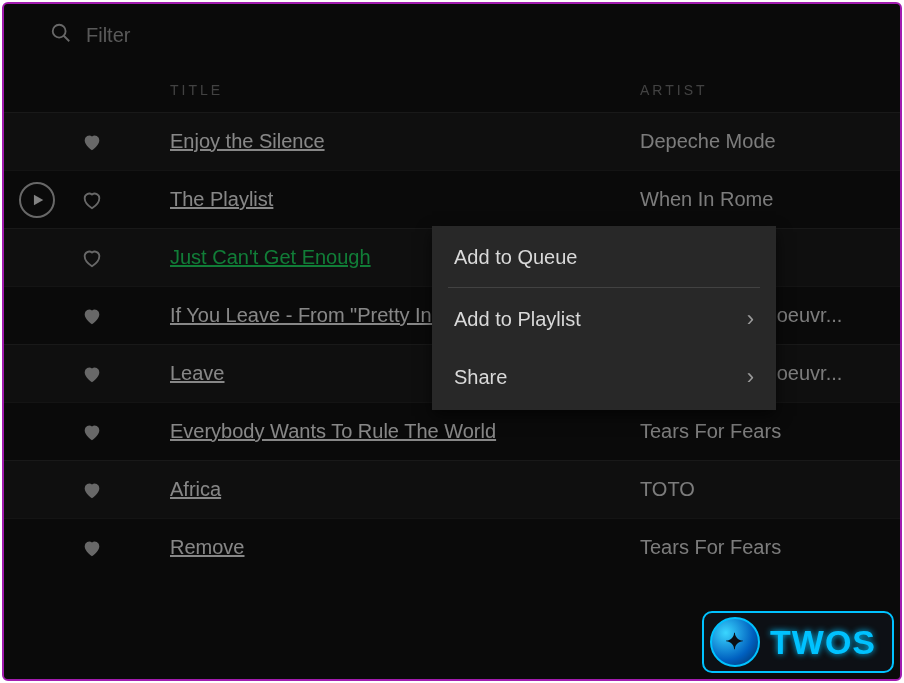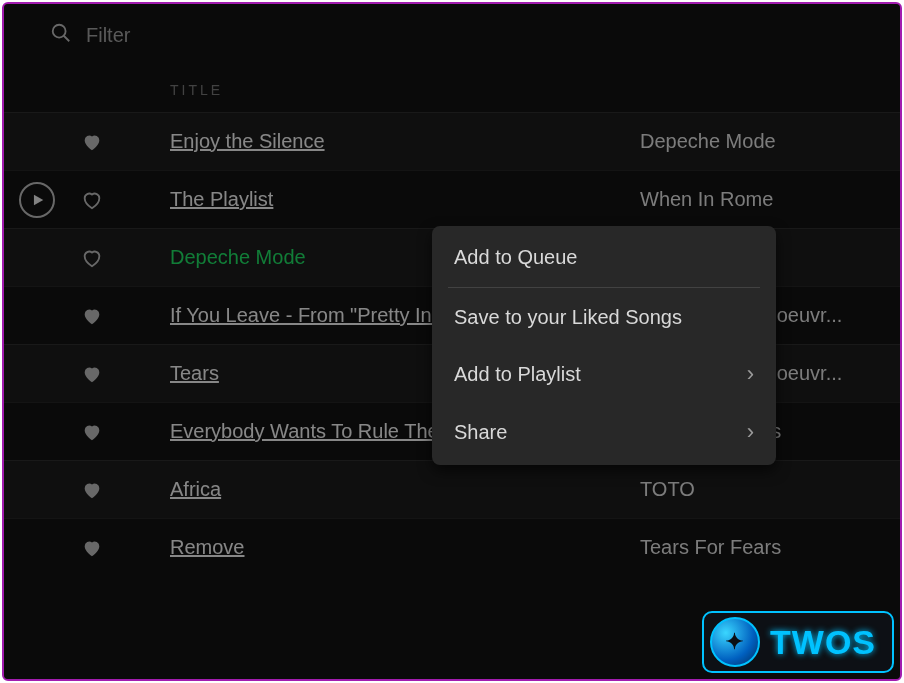--- a/index.html
+++ b/index.html
@@ -106,21 +106,21 @@
   .play-btn svg { width: 14px; height: 14px; fill: #e0e0e0; margin-left: 2px; }
   .heart { width: 22px; height: 22px; fill: #b3b3b3; }
   .heart.outline { fill: none; stroke: #b3b3b3; stroke-width: 2px; }
 
   .context-menu {
     position: absolute;
     top: 222px;
     left: 428px;
     width: 344px;
     background: #282828;
-    border-radius: 8px;
+    border-radius: 0;
     box-shadow: 0 6px 14px rgba(0,0,0,0.6);
     z-index: 10;
     padding: 4px 0;
   }
   .ctx-item {
     padding: 16px 22px;
     color: #d9d9d9;
     font-size: 20px;
     display: flex;
     justify-content: space-between;
@@ -177,20 +177,21 @@
         <circle cx="10" cy="10" r="7"></circle>
           <line x1="15" y1="15" x2="21" y2="21"></line>
       </svg>
     </span>
     <input class="filter-input" placeholder="Filter" style="">
   </div>
 
   <div class="header-row">
     <div class="col-pad"></div>
     <div class="col-title">TITLE</div>
+    <div class="col-artist">ARTIST</div>
   </div>
 
   <div id="track-list">
       <div class="track alt">
         <div class="play-col"></div>
         <div class="like-col">
           <svg class="heart" viewBox="0 0 24 24">
             <path d="M12 21s-8-5.3-8-11a5 5 0 0 1 8-4 5 5 0 0 1 8 4c0 5.7-8 11-8 11z"></path>
           </svg>
         </div>
@@ -216,20 +217,21 @@
         <div class="artist">When In Rome</div>
       </div>
       <div class="track alt active">
         <div class="play-col"></div>
         <div class="like-col">
           <svg class="heart outline" viewBox="0 0 24 24">
             <path d="M12 21s-8-5.3-8-11a5 5 0 0 1 8-4 5 5 0 0 1 8 4c0 5.7-8 11-8 11z"></path>
           </svg>
         </div>
         <div class="title-col"></div>
+        <div class="title">Just Can't Get Enough</div>
         <div class="artist">Depeche Mode</div>
       </div>
       <div class="track">
         <div class="play-col"></div>
         <div class="like-col">
           <svg class="heart" viewBox="0 0 24 24">
             <path d="M12 21s-8-5.3-8-11a5 5 0 0 1 8-4 5 5 0 0 1 8 4c0 5.7-8 11-8 11z"></path>
           </svg>
         </div>
         <div class="title-col"></div>
@@ -237,21 +239,21 @@
         <div class="artist">Orchestral Manoeuvr...</div>
       </div>
       <div class="track alt">
         <div class="play-col"></div>
         <div class="like-col">
           <svg class="heart" viewBox="0 0 24 24">
             <path d="M12 21s-8-5.3-8-11a5 5 0 0 1 8-4 5 5 0 0 1 8 4c0 5.7-8 11-8 11z"></path>
           </svg>
         </div>
         <div class="title-col"></div>
-        <div class="title">Tears</div>
+        <div class="title">Leave</div>
         <div class="artist">Orchestral Manoeuvr...</div>
       </div>
       <div class="track">
         <div class="play-col"></div>
         <div class="like-col">
           <svg class="heart" viewBox="0 0 24 24">
             <path d="M12 21s-8-5.3-8-11a5 5 0 0 1 8-4 5 5 0 0 1 8 4c0 5.7-8 11-8 11z"></path>
           </svg>
         </div>
         <div class="title-col"></div>
@@ -282,23 +284,20 @@
       </div>
     </div>
 
   <div class="overlay"></div>
 
   <div class="context-menu">
     <div class="ctx-item">
       <span>Add to Queue</span>
     </div>
     <div class="ctx-divider"></div>
-    <div class="ctx-item">
-      <span>Save to your Liked Songs</span>
-    </div>
     <div class="ctx-item">
       <span>Add to Playlist</span>
       <span class="ctx-chevron">›</span>
     </div>
     <div class="ctx-item">
       <span>Share</span>
       <span class="ctx-chevron">›</span>
     </div>
   </div>
 

